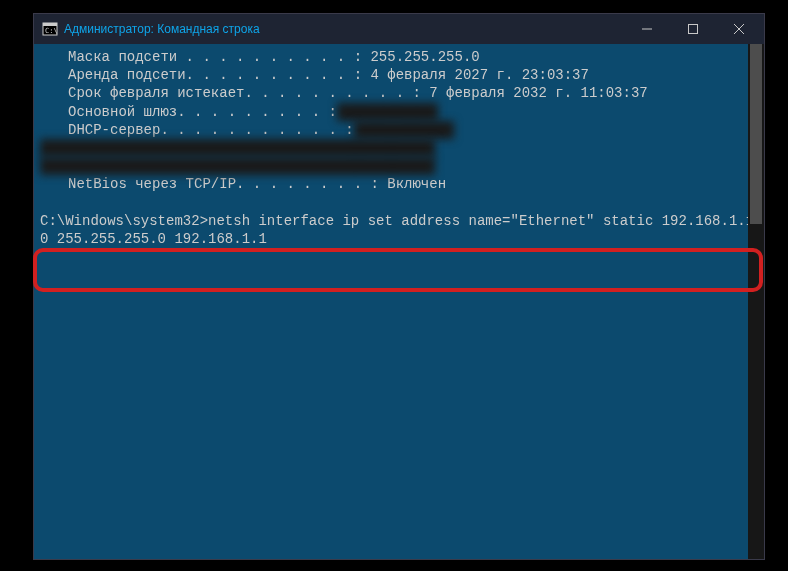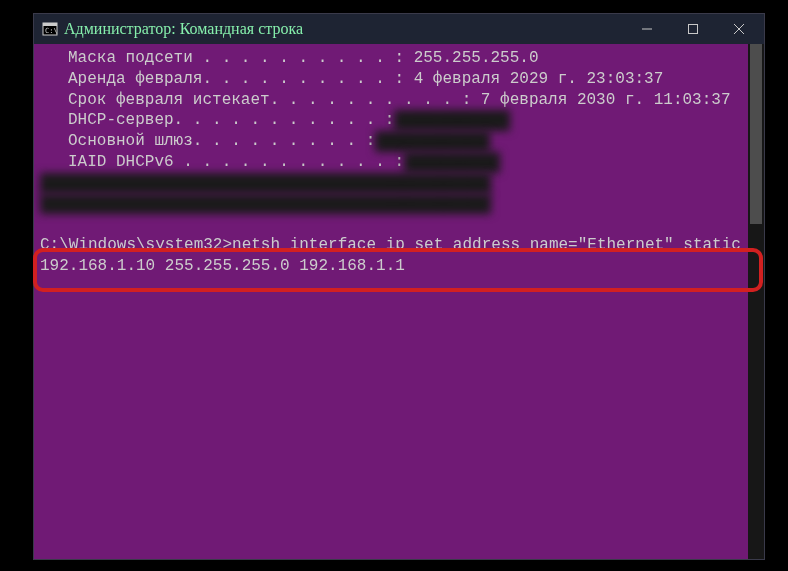--- a/index.html
+++ b/index.html
@@ -49,45 +49,45 @@
       margin-right: 6px;
       display: flex;
       align-items: center;
       justify-content: center;
     }
     .title-icon svg {
       width: 16px;
       height: 16px;
     }
     .title-text {
-      color: #86efac;
-      font-size: 16px;
-      font-family: Liberation Serif, serif;
+      color: #0ea5e9;
+      font-size: 12px;
+      font-family: Liberation Sans, sans-serif;
       flex: 1;
     }
     .window-controls {
       display: flex;
       height: 100%;
     }
     .win-btn {
       width: 46px;
       height: 100%;
       display: flex;
       align-items: center;
       justify-content: center;
       color: #c8c8c8;
       font-family: 'Segoe UI', sans-serif;
       cursor: pointer;
     }
     .terminal-body {
       flex: 1;
-      background: #701a75;
+      background: #0c4a6e;
       padding: 4px 6px;
       color: #cccccc;
-      font-size: 16px;
+      font-size: 14px;
       line-height: 1.3;
       position: relative;
       overflow: hidden;
     }
     .terminal-line {
       white-space: pre;
       font-family: Consolas, 'Courier New', monospace;
     }
     .indent {
       padding-left: 28px;
@@ -156,27 +156,27 @@
             <line x1="0" y1="0" x2="10" y2="10" stroke="#c8c8c8" stroke-width="1"></line>
             <line x1="10" y1="0" x2="0" y2="10" stroke="#c8c8c8" stroke-width="1"></line>
           </svg>
         </div>
       </div>
     </div>
 
     <div class="terminal-body">
       <div id="output-lines">
           <div class="terminal-line indent"><span>Маска подсети . . . . . . . . . . :</span><span> 255.255.255.0</span></div>
-          <div class="terminal-line indent"><span>Аренда февраля. . . . . . . . . . :</span><span> 4 февраля 2029 г. 23:03:37</span></div>
-          <div class="terminal-line indent"><span>Срок февраля истекает. . . . . . . . . . :</span><span> 7 февраля 2030 г. 11:03:37</span></div>
+          <div class="terminal-line indent"><span>Аренда подсети. . . . . . . . . . :</span><span> 4 февраля 2027 г. 23:03:37</span></div>
+          <div class="terminal-line indent"><span>Срок февраля истекает. . . . . . . . . . :</span><span> 7 февраля 2032 г. 11:03:37</span></div>
+          <div class="terminal-line indent"><span>Основной шлюз. . . . . . . . . :</span><span class="blur-box"> 192.168.0.1</span></div>
           <div class="terminal-line indent"><span>DHCP-сервер. . . . . . . . . . . :</span><span class="blur-box"> 192.168.0.1</span></div>
-          <div class="terminal-line indent"><span>Основной шлюз. . . . . . . . . :</span><span class="blur-box"> 192.168.0.1</span></div>
-          <div class="terminal-line indent"><span>IAID DHCPv6 . . . . . . . . . . . :</span><span class="blur-box"> 123456789</span></div>
           <div class="terminal-line"><span class="blur-box">                                    192.168.0.1</span></div>
           <div class="terminal-line"><span class="blur-box">                                    192.168.0.1</span></div>
+          <div class="terminal-line indent"><span>NetBios через TCP/IP. . . . . . . . :</span><span> Включен</span></div>
         </div>
       <div class="terminal-line">&nbsp;</div>
       <div class="terminal-line cmd-wrap"><span>C:\Windows\system32&gt;</span><span>netsh interface ip set address name="Ethernet" static 192.168.1.10 255.255.255.0 192.168.1.1</span></div>
 
       <div class="scrollbar">
         <div class="scrollbar-thumb"></div>
       </div>
     </div>
   </div>
 

